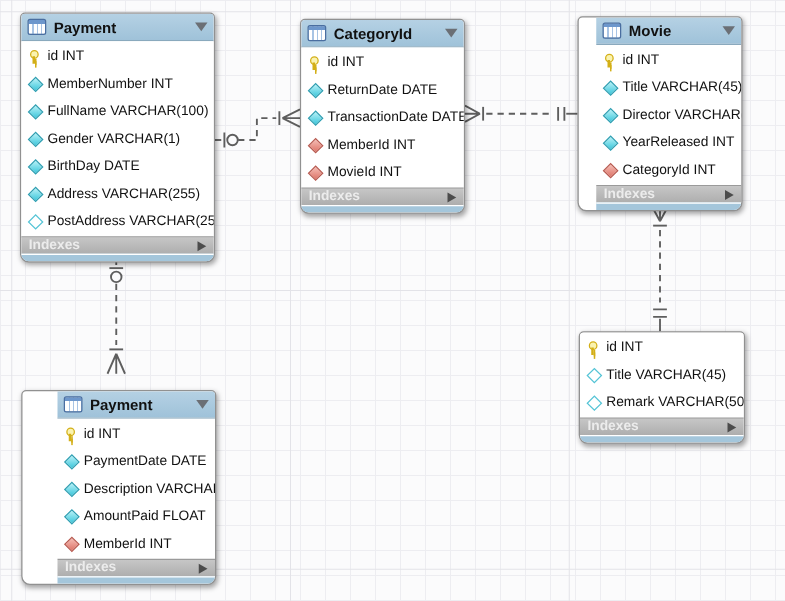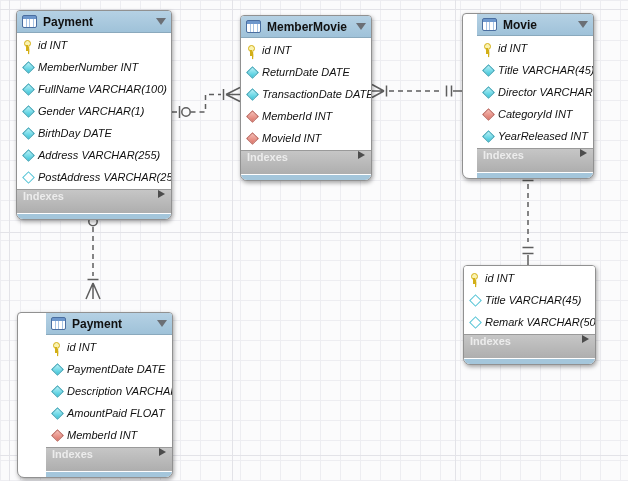--- a/index.html
+++ b/index.html
@@ -43,21 +43,21 @@
     background-image:
       linear-gradient(#6d97cc 0 3px, rgba(0,0,0,0) 3px),
       linear-gradient(to right, #ffffff 0 22%, #a8c4e4 22% 30%, #ffffff 30% 48%, #a8c4e4 48% 56%, #ffffff 56% 74%, #a8c4e4 74% 82%, #ffffff 82%);
   }
   .tname { font-size:12px; font-weight:bold; color:#111; flex:1 1 auto; white-space:nowrap; }
   .collapse {
     width:0; height:0; flex:none;
     border-left:5px solid transparent; border-right:5px solid transparent;
     border-top:7px solid #6b6f75;
   }
-  .tbody { background:#fff; padding:1px 0;font-style:italic; }
+  .tbody { background:#fff; padding:1px 0; }
   .col-row { height:22px; display:flex; align-items:center; gap:5px; padding-left:5px; white-space:nowrap; }
   .col-row span.lbl { font-size:11px; color:#111; }
 
   .ic { width:11px; height:12px; position:relative; flex:none; }
   .ic.key::before {
     content:""; position:absolute; left:1.5px; top:0.5px; width:5px; height:5px;
     border:1.6px solid #d3af17; border-radius:50%; background:#faf3b0;
   }
   .ic.key::after {
     content:""; position:absolute; left:4px; top:6px; width:1.8px; height:5.5px;
@@ -65,21 +65,21 @@
   }
   .ic.nn::before, .ic.nullable::before, .ic.fk::before {
     content:""; position:absolute; left:1.5px; top:2px; width:7px; height:7px;
     transform:rotate(45deg);
   }
   .ic.nn::before { background:linear-gradient(135deg,#b8f2f8,#3cc6da); border:1px solid #2f9fb2; }
   .ic.nullable::before { background:#ffffff; border:1px solid #55c4d6; }
   .ic.fk::before { background:linear-gradient(135deg,#f6beb6,#dd7468); border:1px solid #b85a50; }
 
   .tfoot {
-    height:24px; display:flex; 
+    height:14px; display:flex; align-items:center;
     padding:0 6px;
     background:linear-gradient(#c6c6c6,#aeaeae);
     border-top:1px solid #9a9a9a;
   }
   .tfoot span.ftext { font-size:11px; font-weight:bold; color:#ececec; flex:1 1 auto; line-height:13px; }
   .expand {
     width:0; height:0; flex:none;
     border-top:4.5px solid transparent; border-bottom:4.5px solid transparent;
     border-left:7px solid #4c4c4c;
   }
@@ -166,21 +166,21 @@
     <div class="tfoot">
       <span class="ftext">Indexes</span>
       <span class="expand"></span>
     </div>
     <div class="tstrip"></div>
   </div>
 
   <div class="table" style="left:240px; top:15px; width:132px;">
     <div class="thead">
       <span class="tbl-icon"></span>
-      <span class="tname">MemberMovie</span>
+      <span class="tname">CategoryId</span>
       <span class="collapse"></span>
     </div>
     <div class="tbody">
       <div class="col-row">
           <span class="ic key"></span>
           <span class="lbl">id INT</span>
         </div>
       <div class="col-row">
           <span class="ic nn"></span>
           <span class="lbl">ReturnDate DATE</span>
@@ -218,26 +218,26 @@
         </div>
       <div class="col-row">
           <span class="ic nn"></span>
           <span class="lbl">Title VARCHAR(45)</span>
         </div>
       <div class="col-row">
           <span class="ic nn"></span>
           <span class="lbl">Director VARCHAR(45)</span>
         </div>
       <div class="col-row">
+          <span class="ic nn"></span>
+          <span class="lbl">YearReleased INT</span>
+        </div>
+      <div class="col-row">
           <span class="ic fk"></span>
           <span class="lbl">CategoryId INT</span>
-        </div>
-      <div class="col-row">
-          <span class="ic nn"></span>
-          <span class="lbl">YearReleased INT</span>
         </div>
     </div>
     <div class="tfoot">
       <span class="ftext">Indexes</span>
       <span class="expand"></span>
     </div>
     <div class="tstrip"></div>
   </div>
 
   <div class="table" style="left:17px; top:312px; width:156px;padding-left:28px;">

